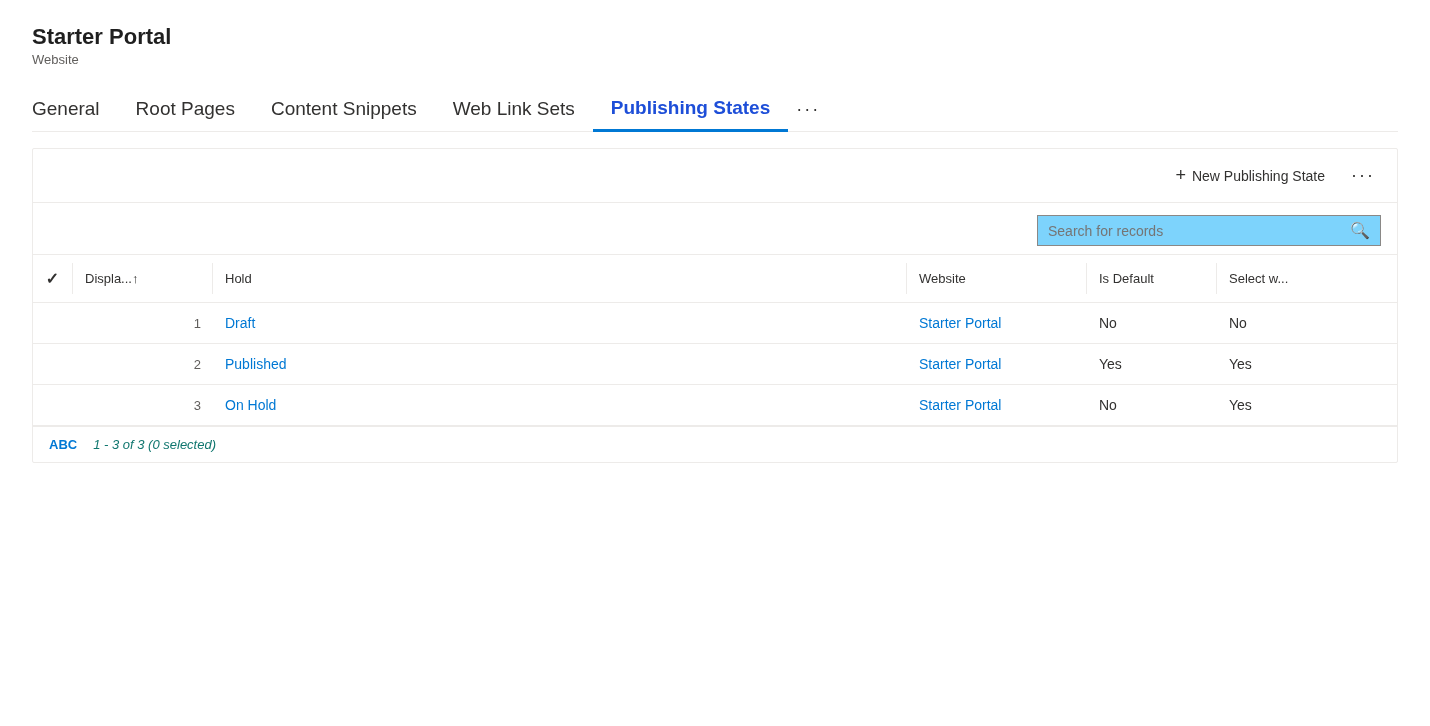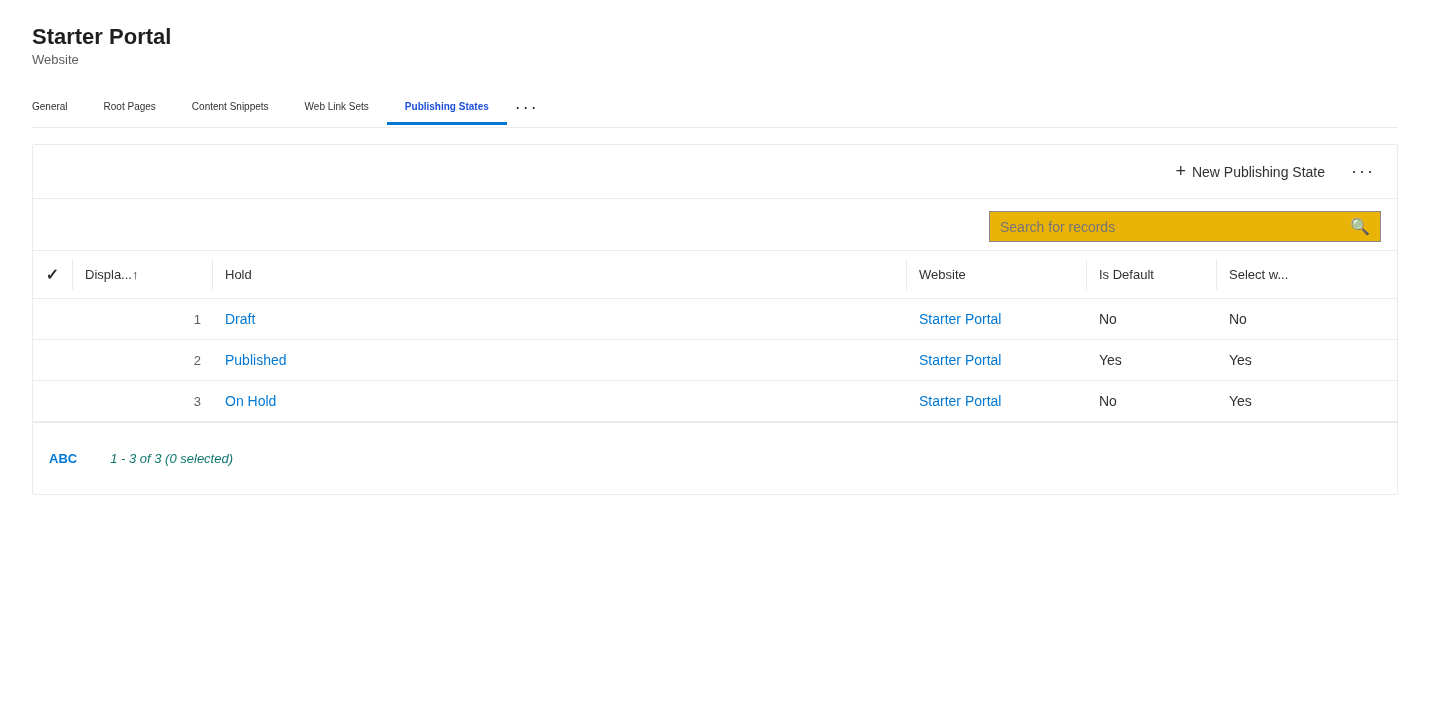--- a/index.html
+++ b/index.html
@@ -25,21 +25,21 @@
     .tabs {
       display: flex;
       align-items: center;
       border-bottom: 1px solid #edebe9;
       gap: 0;
       margin-bottom: 0;
     }
     .tab {
       padding: 10px 18px;
       cursor: pointer;
-      font-size: 10px;
+      font-size: 19px;
       color: #323130;
       border-bottom: 2px solid transparent;
       white-space: nowrap;
       margin-bottom: -1px;
     }
     .tab:first-child { padding-left: 0; }
     .tab.active {
       color: #1d4ed8;
       font-weight: 600;
       border-bottom: 3px solid #0078d4;
@@ -95,22 +95,22 @@
       display: flex;
       justify-content: flex-end;
       padding: 12px 16px 8px;
       border-bottom: 1px solid #edebe9;
     }
     .search-box {
       display: flex;
       align-items: center;
       border: 1px solid #8a8886;
       padding: 5px 10px;
-      width: 392px;
-      background: #eab308;
+      width: 344px;
+      background: #7dd3fc;
     }
     .search-box input {
       border: none;
       outline: none;
       flex: 1;
       font-size: 14px;
       color: #605e5c;
       background: transparent;
     }
     .search-icon {
@@ -148,22 +148,22 @@
       padding: 12px 12px;
       font-size: 14px;
       color: #323130;
     }
     .td.check-col { justify-content: center; display: flex; }
     .td.num-col { text-align: right; color: #605e5c; font-size: 13px; }
     .td.link { color: #0078d4; cursor: pointer; }
     .footer {
       display: flex;
       align-items: center;
-      padding: 28px 16px;
-      gap: 33px;
+      padding: 10px 16px;
+      gap: 16px;
       border-top: 1px solid #edebe9;
     }
     .footer-abc {
       color: #0078d4;
       font-size: 13px;
       font-weight: 600;
       cursor: pointer;
     }
     .footer-count {
       font-size: 13px;

